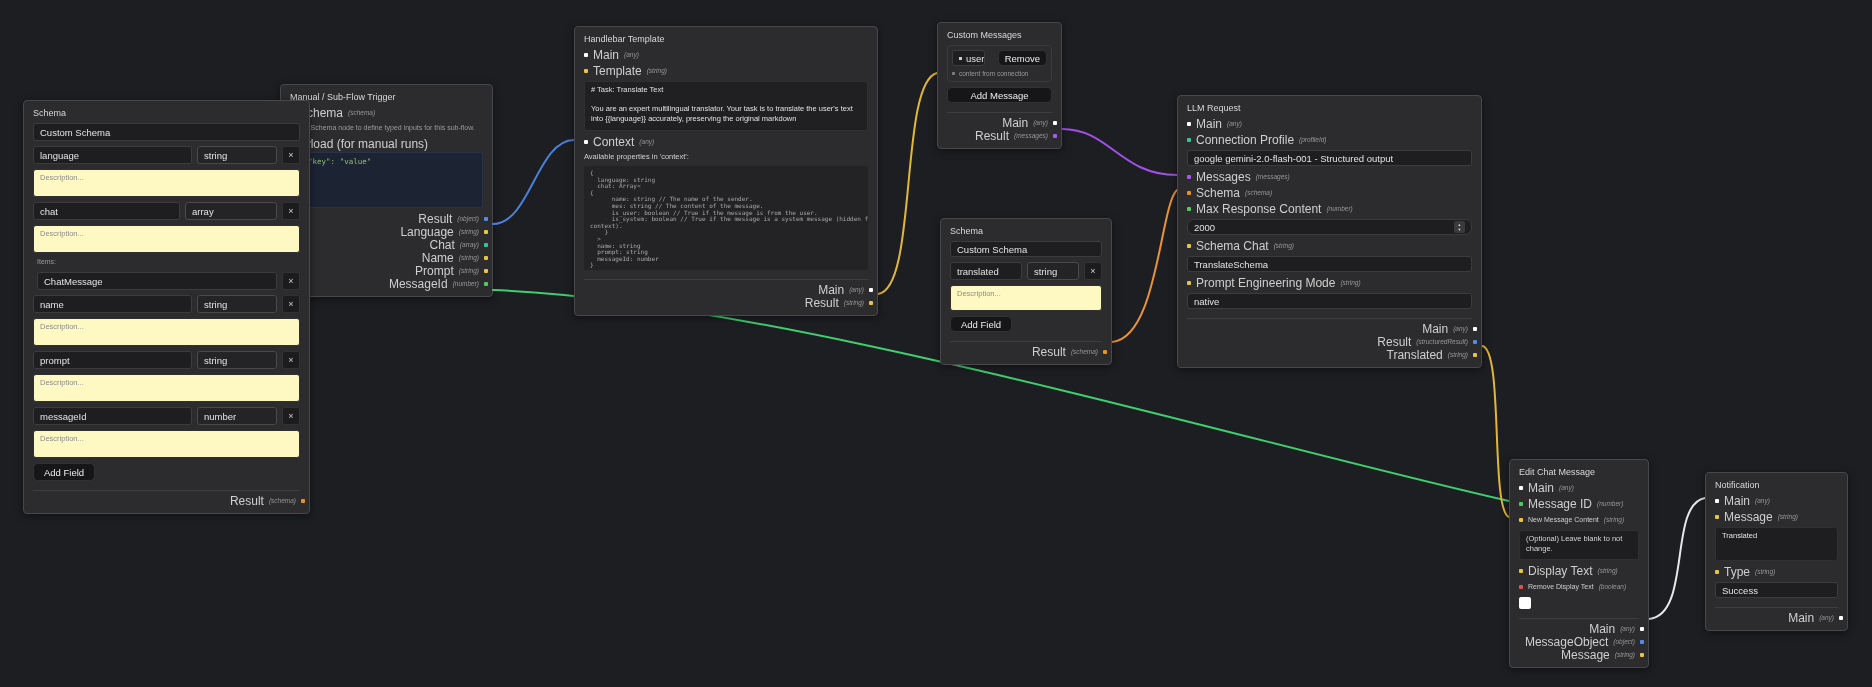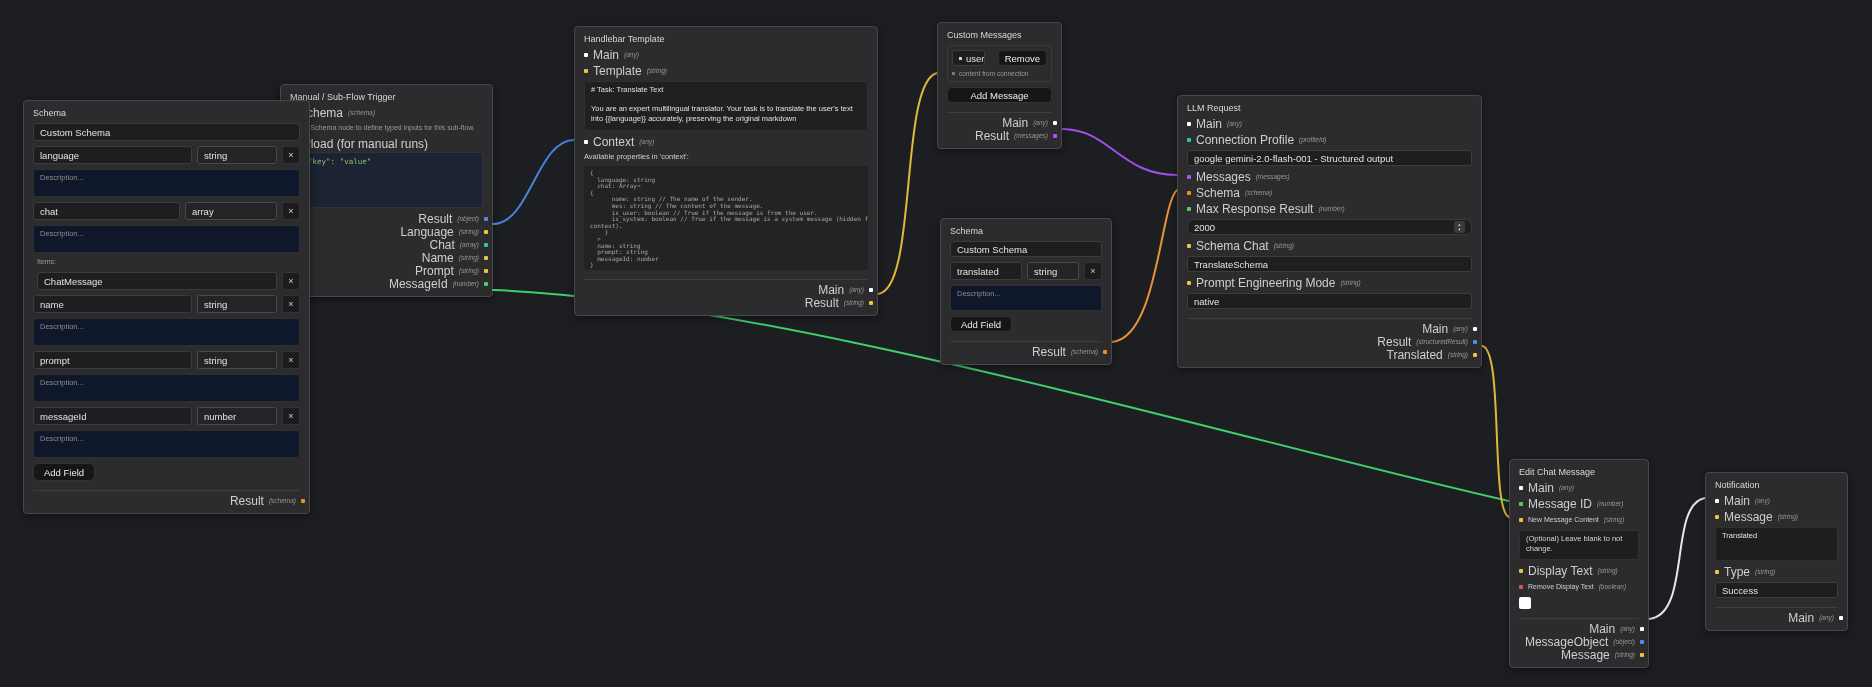--- a/index.html
+++ b/index.html
@@ -23,21 +23,21 @@
   .d-any{background:#ffffff}.d-string{background:#e7c53f}.d-array{background:#2fc79e}
   .d-number{background:#4dcc63}.d-object{background:#4d8df0}.d-schema{background:#e8921e}
   .d-messages{background:#a855f7}.d-profile{background:#2fc79e}.d-bool{background:#e05252}
   .d-structured{background:#4d8df0}
 
   .inp { background:#1e1e20; border:1px solid #3c3c3e; border-radius:3px;
          color:#e3e3e3; font-size:9.5px; height:18px; padding:0 6px; width:100%;
          display:flex; align-items:center; gap:4px; overflow:hidden; white-space:nowrap;
          font-family:"Liberation Sans", sans-serif; }
   .inp.type { background:#242426; border-color:#4a4a4c; }
-  .ta  { background:#0f172a; border:1px solid #303032; border-radius:3px;
+  .ta  { background:#fef9c3; border:1px solid #303032; border-radius:3px;
          color:#e3e3e3; font-size:7.5px; line-height:9.5px; padding:3px 6px;
          overflow:hidden; }
   .ph  { color:#8b8b8b; }
   .btn { background:#161618; border:1px solid #323234; border-radius:5px;
          color:#ededed; font-size:9.5px; height:18px; display:flex;
          align-items:center; justify-content:center; padding:0 10px;
          font-family:"Liberation Sans", sans-serif; cursor:pointer; flex:none; }
   .xbtn{ background:#1c1c1e; border:1px solid #323234; border-radius:3px;
          color:#cfcfcf; width:18px; height:18px; flex:none; display:flex;
          align-items:center; justify-content:center; font-size:9px; cursor:pointer; }
@@ -305,21 +305,21 @@
       <span class="plabel">Messages</span>
       <span class="ptype">(messages)</span>
     </div>
     <div class="prow">
       <span class="dot d-schema"></span>
       <span class="plabel">Schema</span>
       <span class="ptype">(schema)</span>
     </div>
     <div class="prow">
       <span class="dot d-number"></span>
-      <span class="plabel">Max Response Result</span>
+      <span class="plabel">Max Response Content</span>
       <span class="ptype">(number)</span>
     </div>
     <div class="inp" style="height:16px;border-radius:7px;">
       <span>2000</span>
       <span class="stepper">
         <span>▴</span>
         <span>▾</span>
       </span>
     </div>
     <div class="prow">

